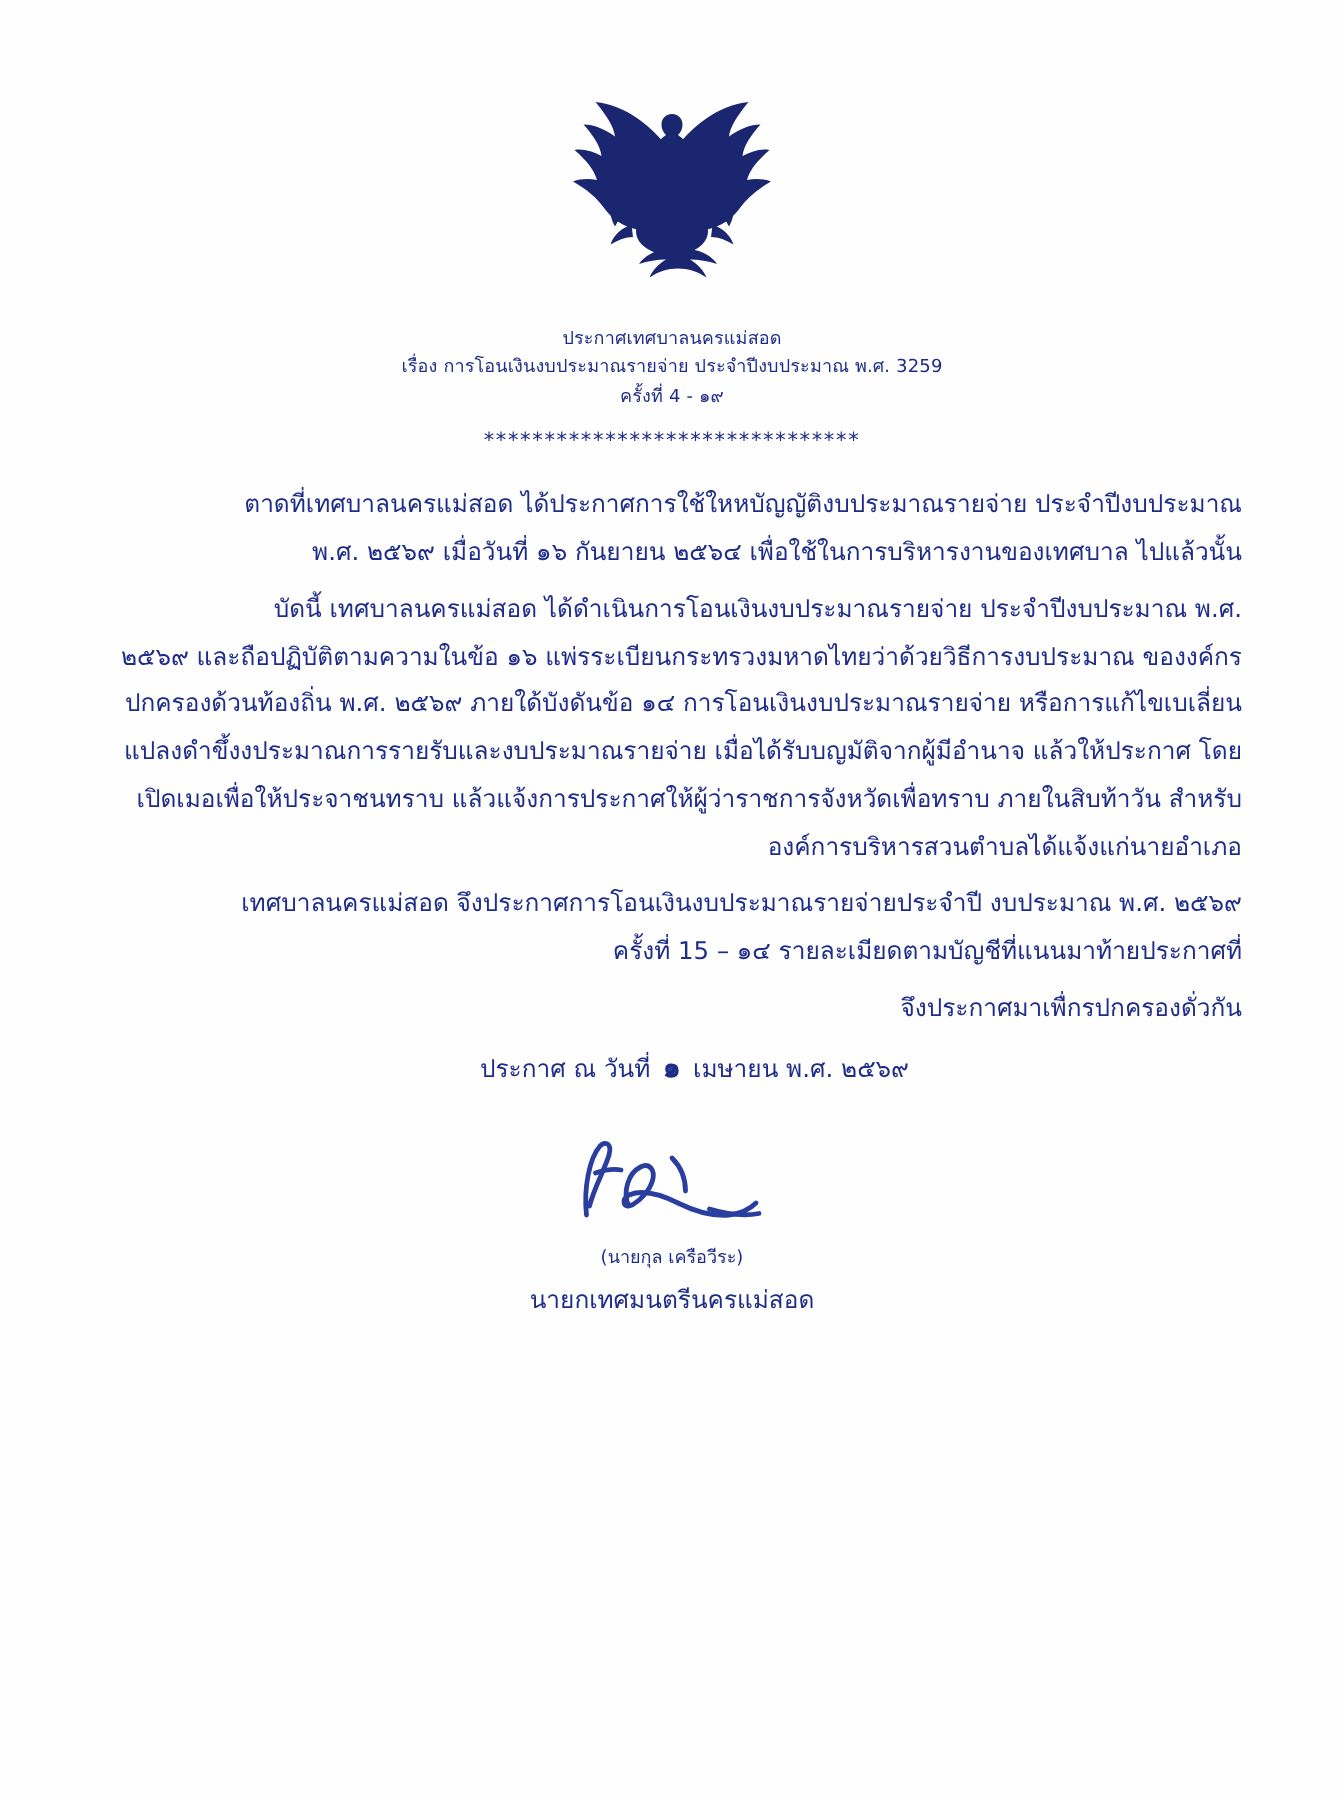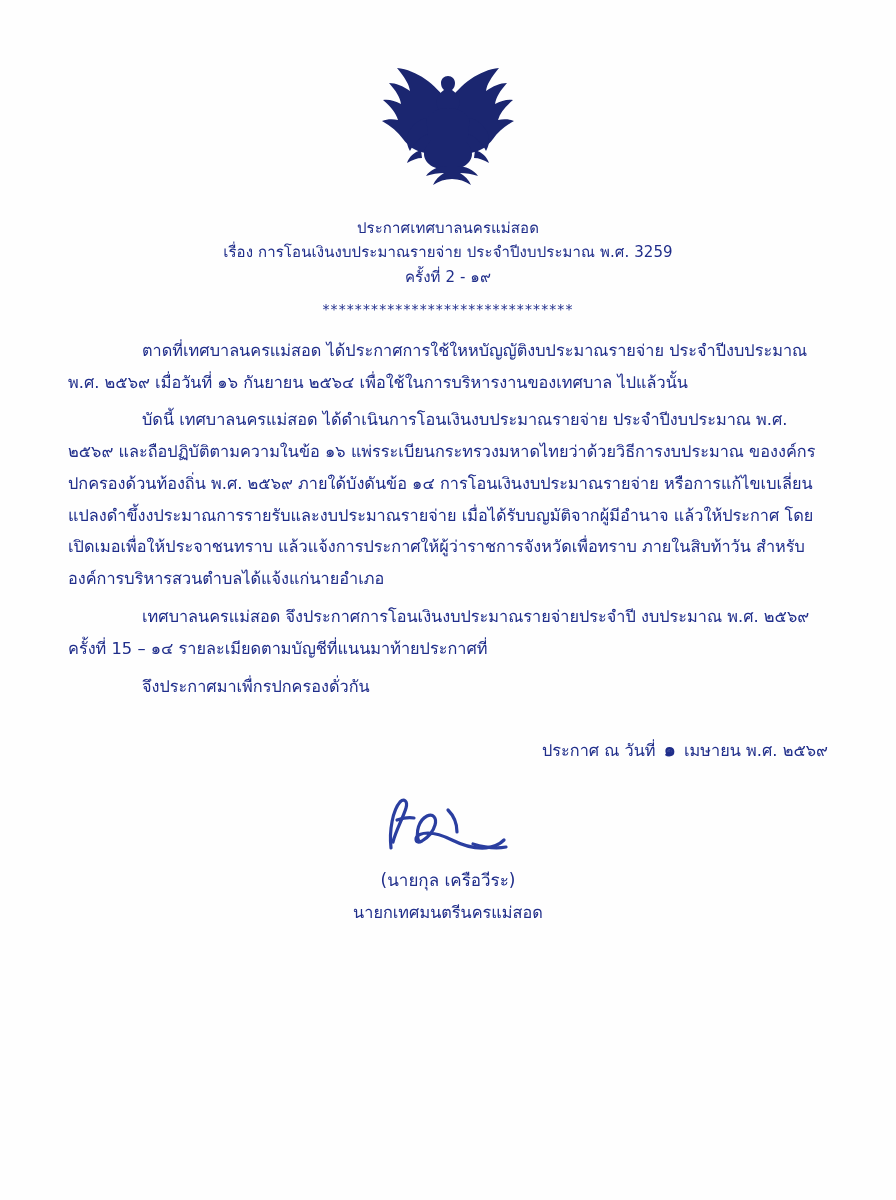--- a/index.html
+++ b/index.html
@@ -37,48 +37,48 @@
     display: block;
   }
 
   
   .header {
     text-align: center;
     margin-top: 14px;
     line-height: 1.62;
   }
   .header .line {
-    font-size: 15px;
+    font-size: 12px;
     letter-spacing: .1px;
   }
   .stars {
     text-align: center;
     margin-top: 12px;
     font-size: 14px;
     letter-spacing: 1.1px;
   }
 
   
   .body {
     margin-top: 18px;
     font-size: 16.3px;
     line-height: 1.95;
-    text-align: left;
+    text-align: right;
   }
   .para {
     margin: 0 0 6px 0;
   }
   .para.indent {
     text-indent: 74px;
   }
 
   
   .date-line {
-    margin-top: 32px;
-    text-align: right;
+    margin-top: 8px;
+    text-align: center;
     font-size: 16.3px;
     padding-left: 30px;
   }
   .date-line .big {
     font-size: 19px;
     font-weight: bold;
     padding: 0 3px;
   }
   .sig-area {
     margin-top: 26px;
@@ -86,21 +86,21 @@
     position: relative;
     height: 120px;
   }
   .signature {
     display: block;
     margin: 0 auto;
     width: 190px;
     height: 74px;
   }
   .sig-name {
-    font-size: 17px;
+    font-size: 12px;
     margin-top: 2px;
   }
   .sig-title {
     font-size: 16.3px;
     margin-top: 6px;
     font-family: Liberation Mono, monospace;
   }
 
   .spacer-bottom { height: 300px; }
 </style>
@@ -127,21 +127,21 @@
 
         <path d="M48 88 c-7 2-12 7-14 13 5-3 10-5 15-5z"></path>
         <path d="M102 88 c7 2 12 7 14 13 -5-3-10-5-15-5z"></path>
       </g>
     </svg>
   </div>
 
   <div class="header">
     <div class="line">ประกาศเทศบาลนครแม่สอด</div>
     <div class="line">เรื่อง  การโอนเงินงบประมาณรายจ่าย ประจำปีงบประมาณ พ.ศ. 3259</div>
-    <div class="line">ครั้งที่ 2 - ๑๙</div>
+    <div class="line">ครั้งที่ 4 - ๑๙</div>
   </div>
   <div class="stars">*******************************</div>
 
   <div class="body">
     <p class="para indent">ตาดที่เทศบาลนครแม่สอด ได้ประกาศการใช้ใหหบัญญัติงบประมาณรายจ่าย ประจำปีงบประมาณ พ.ศ. ๒๕๖๙ เมื่อวันที่ ๑๖ กันยายน ๒๕๖๔ เพื่อใช้ในการบริหารงานของเทศบาล ไปแล้วนั้น</p>
     <p class="para indent">บัดนี้ เทศบาลนครแม่สอด ได้ดำเนินการโอนเงินงบประมาณรายจ่าย ประจำปีงบประมาณ พ.ศ. ๒๕๖๙ และถือปฏิบัติตามความในข้อ ๑๖ แพ่รระเบียนกระทรวงมหาดไทยว่าด้วยวิธีการงบประมาณ ของงค์กรปกครองด้วนท้องถิ่น พ.ศ. ๒๕๖๙ ภายใด้บังดันข้อ ๑๔ การโอนเงินงบประมาณรายจ่าย หรือการแก้ไขเบเลี่ยนแปลงดำขึ้งงประมาณการรายรับและงบประมาณรายจ่าย เมื่อได้รับบญมัติจากผู้มีอำนาจ แล้วให้ประกาศ โดยเปิดเมอเพื่อให้ประจาชนทราบ แล้วแจ้งการประกาศให้ผู้ว่าราชการจังหวัดเพื่อทราบ ภายในสิบท้าวัน สำหรับองค์การบริหารสวนตำบลได้แจ้งแก่นายอำเภอ</p>
     <p class="para indent">เทศบาลนครแม่สอด จึงประกาศการโอนเงินงบประมาณรายจ่ายประจำปี งบประมาณ พ.ศ. ๒๕๖๙ ครั้งที่ 15 – ๑๔ รายละเมียดตามบัญชีที่แนนมาท้ายประกาศที่</p>
     <p class="para indent">จึงประกาศมาเพื่กรปกครองดั่วกัน</p>
   </div>
 

